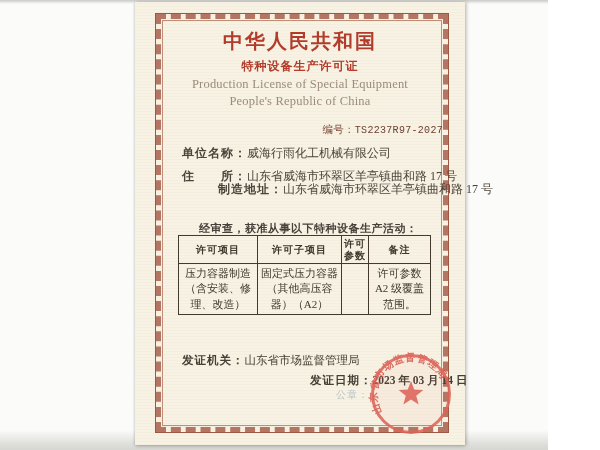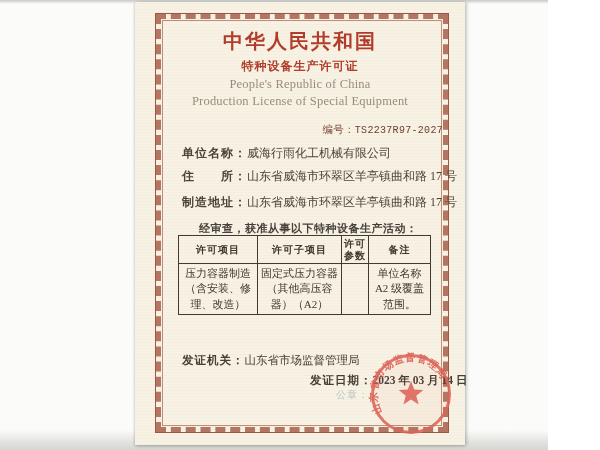--- a/index.html
+++ b/index.html
@@ -34,21 +34,21 @@
   .t-cn2 { font-family:"Liberation Sans","DejaVu Sans",sans-serif; font-weight:bold; font-size:12px; letter-spacing:1px; color:#b23c2b; margin-top:3px; }
   .t-en  { font-size:12.5px; color:#9c8b7c; margin-top:2px; letter-spacing:0.2px; }
 
   .serial { position:absolute; top:121px; right:22px; font-size:10.5px; color:#7c4636; letter-spacing:0.3px; }
   .serial .num { font-family:"Liberation Mono","DejaVu Sans Mono",monospace; font-size:10px; color:#6e4032; }
 
   .fieldrow { position:absolute; left:47px; font-size:12px; color:#4b443a; white-space:nowrap; }
   .fieldrow .lbl { font-weight:600; letter-spacing:1px; }
   .f-unit { top:143px; }
   .f-addr { top:166px; }
-  .f-mfg  { top:192px; }
+  .f-mfg  { top:179px;margin-left:36px; }
 
   .intro { position:absolute; left:64px; top:219px; font-size:11px; font-weight:600; color:#46403ascii; color:#46403a; letter-spacing:0.5px; }
 
   table.lic { position:absolute; left:43px; top:233px; width:252px; border-collapse:collapse; table-layout:fixed; }
   table.lic th, table.lic td {
     border:1.5px solid #43392e; text-align:center; vertical-align:middle;
     color:#3f372c; padding:2px 2px;
   }
   table.lic th { font-size:10px; font-weight:600; height:24px; line-height:1.15; letter-spacing:1px; }
   table.lic td { font-size:11px; line-height:1.4; height:26px; }
@@ -73,22 +73,22 @@
 
     <div class="frame">
       <div class="outer"></div>
       <div class="band"></div>
       <div class="inner"></div>
     </div>
 
     <div class="title-block">
       <div class="t-cn1">中华人民共和国</div>
       <div class="t-cn2">特种设备生产许可证</div>
+      <div class="t-en">Production License of Special Equipment</div>
       <div class="t-en">People's Republic of China</div>
-      <div class="t-en">Production License of Special Equipment</div>
     </div>
 
     <div class="serial">
       <span class="lbl">编号：</span><span class="num">TS2237R97-2027</span>
     </div>
 
     <div class="fieldrow f-unit">
       <span class="lbl">单位名称：</span><span class="val">威海行雨化工机械有限公司</span>
     </div>
     <div class="fieldrow f-addr">
@@ -111,21 +111,21 @@
           <tr>
         <th>许可项目</th>
         <th>许可子项目</th>
         <th>许可参数</th>
         <th>备注</th>
       </tr>
       <tr>
         <td>压力容器制造（含安装、修理、改造）</td>
         <td>固定式压力容器（其他高压容器）（A2）</td>
         <td></td>
-        <td>单位名称 A2 级覆盖范围。</td>
+        <td>许可参数 A2 级覆盖范围。</td>
       </tr>
     </tbody>
       </table>
 
     <div class="footrow f-issuer">
       <span class="lbl">发证机关：</span><span>山东省市场监督管理局</span>
     </div>
     <div class="footrow f-issued">
       <span class="lbl">发证日期：</span><span class="val">2023 年 03 月 14 日</span>
     </div>

